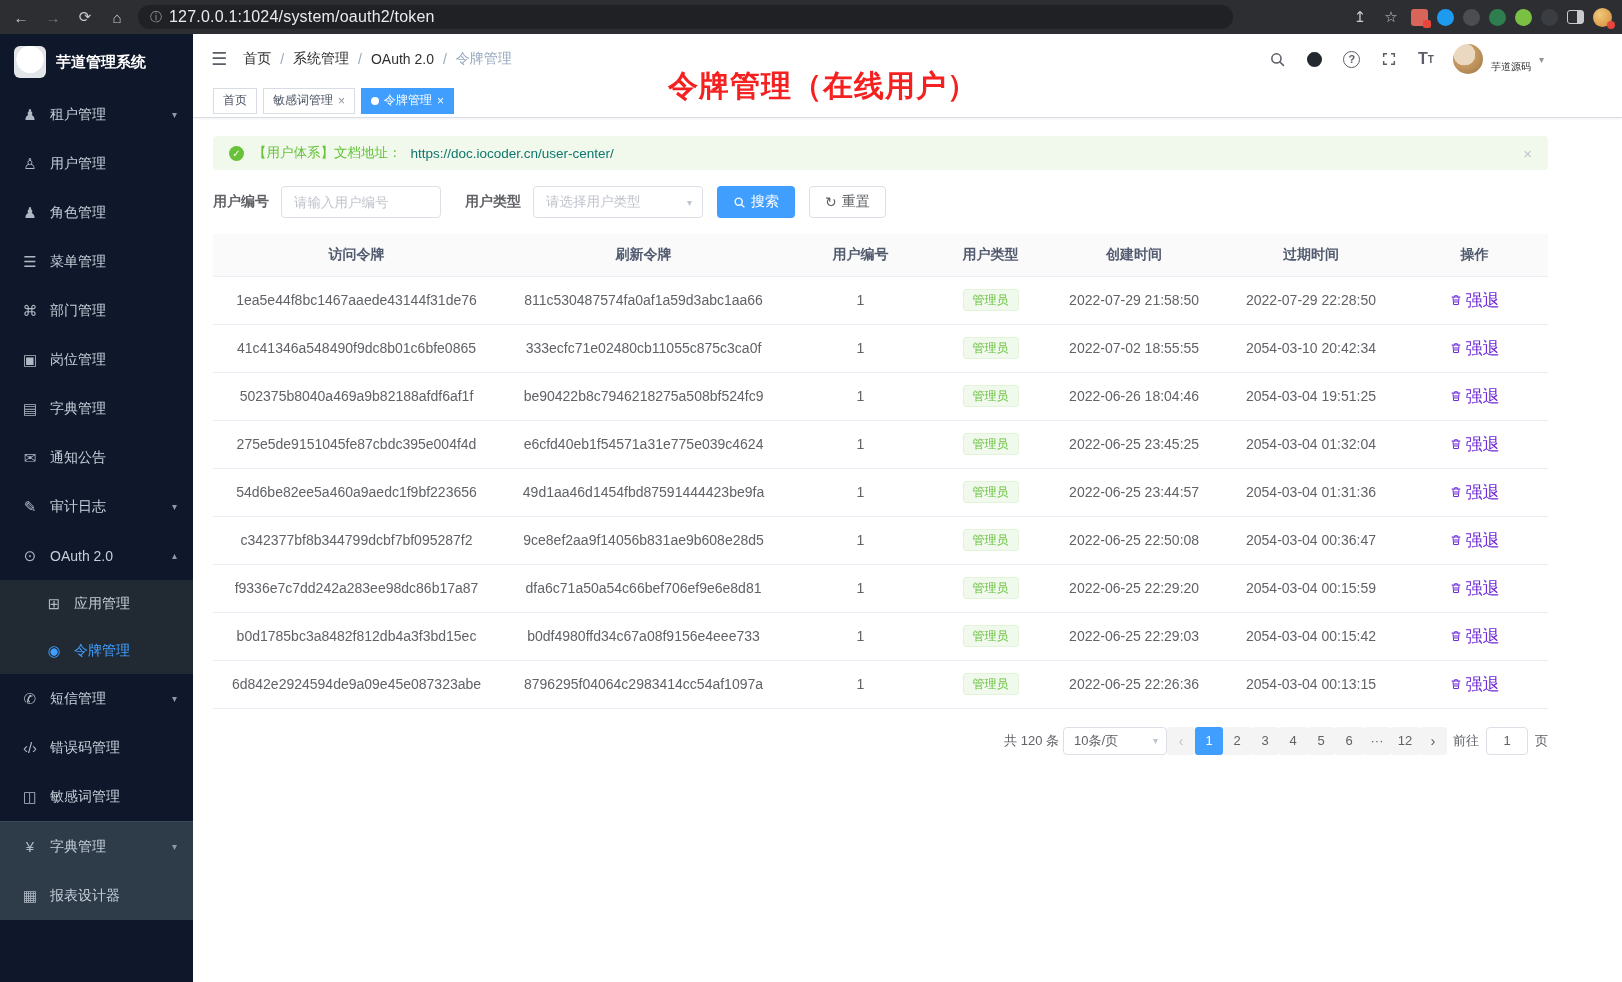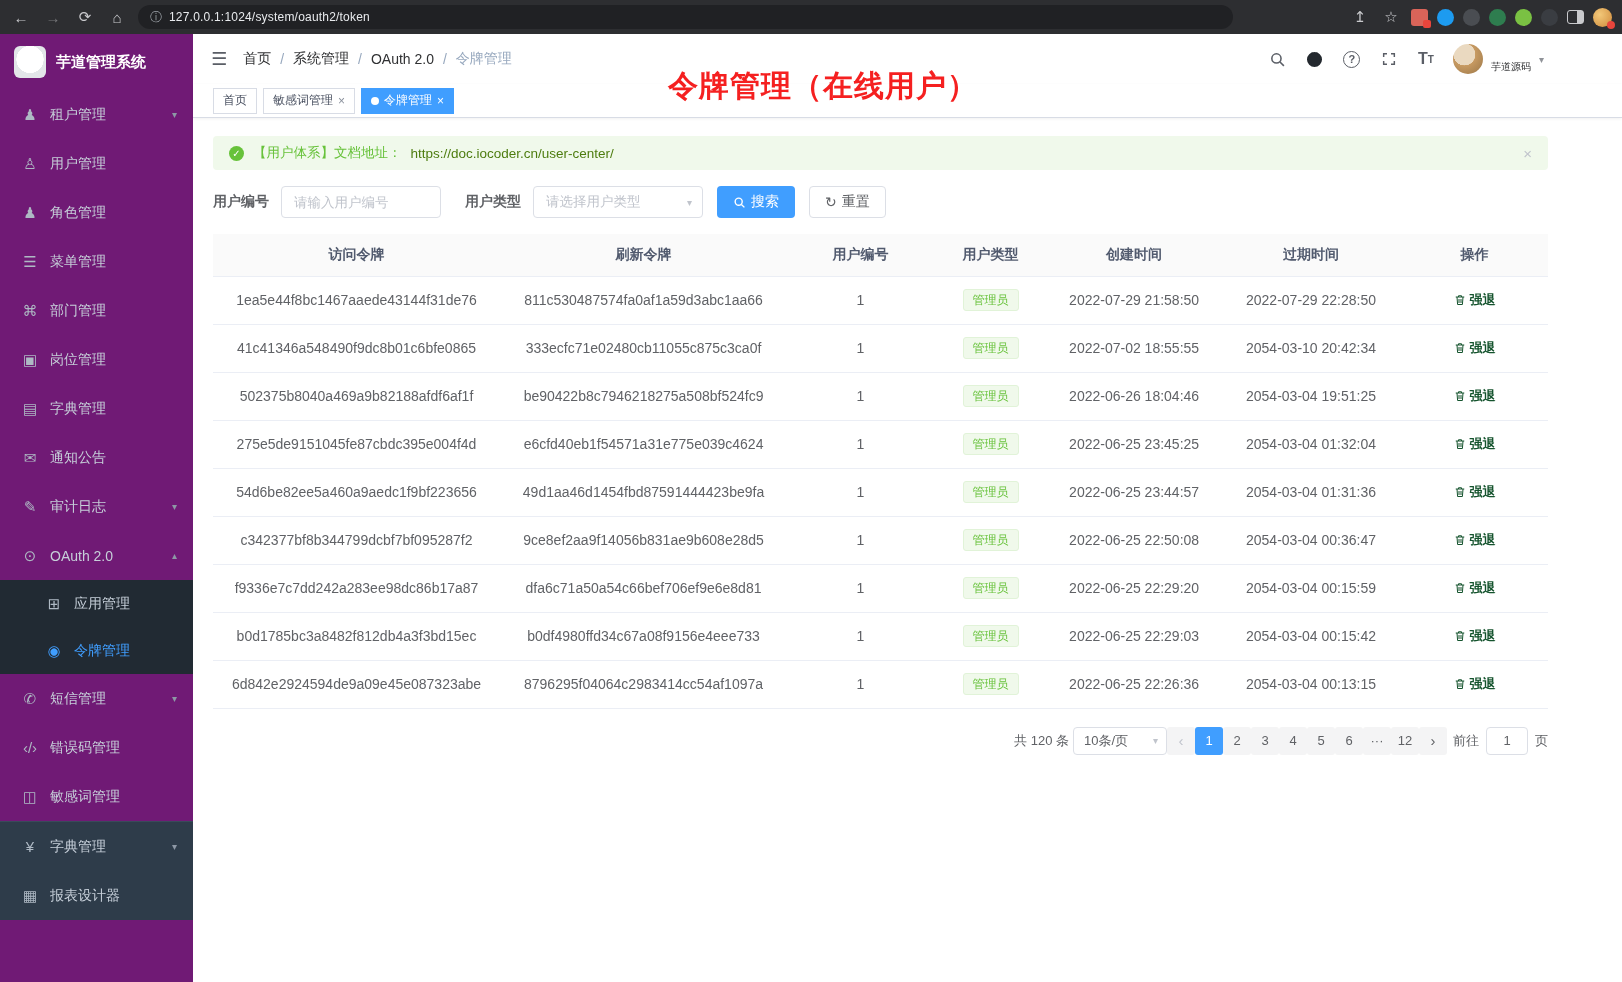--- a/index.html
+++ b/index.html
@@ -5,40 +5,40 @@
   * { margin:0; padding:0; box-sizing:border-box; }
   html,body { width:1622px; height:982px; overflow:hidden; }
   body { font-family:"Liberation Sans","DejaVu Sans",sans-serif; background:#fff; position:relative; font-size:14px; color:#606266; }
 
   
   .chrome { height:34px; background:#2d2e31; display:flex; align-items:center; padding:0 10px; gap:10px; color:#c9cacd; }
   .ch-btn { width:22px; text-align:center; font-size:15px; cursor:pointer; }
   .ch-btn.dim { color:#77787b; }
   .omnibox { flex:0 0 1095px; height:24px; background:#202124; border-radius:12px; display:flex; align-items:center; gap:7px; padding:0 12px; }
   .info-i { color:#9aa0a6; font-size:12px; }
-  .url-text { color:#e8eaed; font-size:12px; letter-spacing:.2px; }
+  .url-text { color:#e8eaed; font-size:16px; letter-spacing:.2px; }
   .ch-right { display:flex; align-items:center; gap:9px; margin-left:auto; }
   .ext { width:17px; height:17px; border-radius:50%; display:inline-block; position:relative; cursor:pointer; }
   .ext .badge, .profile .badge { position:absolute; right:-3px; bottom:-2px; width:8px; height:8px; border-radius:2px; background:#e8453c; }
   .ext-red { background:#d96459; border-radius:3px; }
   .ext-blue { background:#1d9bf0; }
   .ext-dark { background:#4a4d52; }
   .ext-green { background:#2e7d4f; }
   .ext-lime { background:#7ac143; }
   .ext-dark2 { background:#3a3d42; }
   .sidepanel { width:17px; height:14px; border:1.5px solid #c9cacd; border-radius:3px; position:relative; cursor:pointer; }
   .sidepanel::after { content:""; position:absolute; top:0; right:0; bottom:0; width:6px; background:#c9cacd; }
   .profile { width:19px; height:19px; border-radius:50%; background:radial-gradient(circle at 35% 35%, #f2c879, #cf8a3b); position:relative; cursor:pointer; }
   .profile .badge { border-radius:50%; }
 
   
   .app { display:flex; height:948px; }
 
   
-  .sidebar { width:193px; background:#701a75; display:flex; flex-direction:column; flex-shrink:0; }
+  .sidebar { width:193px; background:#0f172a; display:flex; flex-direction:column; flex-shrink:0; }
   .logo-row { height:56px; display:flex; align-items:center; gap:10px; padding:0 14px; }
   .logo-img { width:32px; height:32px; border-radius:6px; background:radial-gradient(circle at 50% 42%, #fff 55%, #e3e6e9 56%); flex-shrink:0; }
   .logo-title { color:#fff; font-size:15px; font-weight:bold; white-space:nowrap; }
   .menu { flex:1; display:flex; flex-direction:column; }
   .menu-item { height:49px; display:flex; align-items:center; padding:0 16px 0 20px; color:#c6cfd9; cursor:pointer; font-size:14px; }
   .mi-icon { width:20px; font-size:15px; margin-right:10px; text-align:center; flex-shrink:0; color:#aeb9c4; }
   .mi-label { flex:1; white-space:nowrap; }
   .mi-chevron { font-size:10px; color:#8d98a5; }
   .submenu { background:#212a33; }
   .submenu .menu-item { padding-left:44px; height:47px; }
@@ -69,47 +69,47 @@
   .tab { height:26px; display:flex; align-items:center; gap:5px; padding:0 9px; border:1px solid #d8dce5; font-size:12px; color:#495060; background:#fff; cursor:pointer; }
   .tab .tab-x { font-size:12px; color:#8a919c; }
   .tab.active { background:#409eff; border-color:#409eff; color:#fff; }
   .tab.active .tab-x { color:#fff; }
   .tab-dot { width:8px; height:8px; border-radius:50%; background:#fff; }
 
   
   .content { flex:1; padding:18px 74px 0 20px; overflow:hidden; }
   .alert { height:34px; background:#f0f9eb; border-radius:4px; display:flex; align-items:center; gap:9px; padding:0 16px; color:#67c23a; font-size:13.5px; }
   .alert-check { width:15px; height:15px; border-radius:50%; background:#67c23a; color:#fff; font-size:10px; display:flex; align-items:center; justify-content:center; flex-shrink:0; }
-  .alert-link { color:#4d7c0f; text-decoration:none; cursor:pointer; }
+  .alert-link { color:#0f766e; text-decoration:none; cursor:pointer; }
   .alert-x { margin-left:auto; color:#c0c4cc; font-size:15px; cursor:pointer; }
 
   .filters { margin-top:16px; display:flex; align-items:center; gap:10px; }
   .f-label { font-weight:bold; color:#606266; margin-right:2px; white-space:nowrap; }
   .f-input { width:160px; height:32px; border:1px solid #dcdfe6; border-radius:4px; padding:0 12px; font-size:13.5px; color:#606266; outline:none; font-family:inherit; }
   .f-input::placeholder { color:#c0c4cc; }
   .f-select { width:170px; height:32px; border:1px solid #dcdfe6; border-radius:4px; padding:0 10px 0 12px; display:flex; align-items:center; color:#c0c4cc; font-size:13.5px; cursor:pointer; }
   .f-select .sel-caret { margin-left:auto; font-size:10px; color:#c0c4cc; }
   .btn { height:32px; border-radius:4px; display:inline-flex; align-items:center; gap:5px; padding:0 15px; font-size:14px; cursor:pointer; border:1px solid transparent; margin-left:4px; }
   .btn-primary { background:#409eff; color:#fff; }
   .btn-plain { background:#fff; border-color:#dcdfe6; color:#606266; }
   .btn-plain .r-ic { font-size:14px; }
 
   
   table { width:100%; border-collapse:collapse; margin-top:16px; table-layout:fixed; }
   th, td { text-align:center; border-bottom:1px solid #ebeef5; font-size:14px; padding:0 6px; height:48px; overflow:hidden; white-space:nowrap; }
   th { height:42px; color:#515a6e; font-weight:bold; background:#fafafa; }
   td { color:#606266; }
   .tag { display:inline-block; padding:2px 9px; font-size:12px; color:#67c23a; background:#f0f9eb; border:1px solid #e1f3d8; border-radius:3px; line-height:16px; }
-  .act { color:#14532d; display:inline-flex; align-items:center; gap:4px; cursor:pointer; font-size:13px;font-weight:bold; }
+  .act { color:#6d28d9; display:inline-flex; align-items:center; gap:4px; cursor:pointer; font-size:17px; }
   .act svg { display:block; }
 
   
   .pager { margin-top:18px; display:flex; justify-content:flex-end; align-items:center; gap:0; font-size:13px; color:#606266; }
   .pg-total { margin-right:4px; }
-  .pg-size { width:94px; height:28px; border:1px solid #dcdfe6; border-radius:4px; display:flex; align-items:center; padding:0 8px 0 10px; cursor:pointer; color:#606266; }
+  .pg-size { width:104px; height:28px; border:1px solid #dcdfe6; border-radius:4px; display:flex; align-items:center; padding:0 8px 0 10px; cursor:pointer; color:#606266; }
   .pg-size .sel-caret { margin-left:auto; font-size:10px; color:#c0c4cc; }
   .pg-btn { min-width:28px; height:28px; background:#f4f4f5; border-radius:3px; display:flex; align-items:center; justify-content:center; cursor:pointer; color:#606266; padding:0 4px; font-size:13px; }
   .pg-btn.arrow { color:#c0c4cc; font-size:15px; }
   .pg-btn.arrow.next { color:#606266; }
   .pg-btn.active { background:#409eff; color:#fff; }
   .pg-goto { display:flex; align-items:center; gap:7px; margin-left:6px; }
   .pg-input { width:42px; height:28px; border:1px solid #dcdfe6; border-radius:4px; text-align:center; font-size:13px; color:#606266; outline:none; font-family:inherit; }
 
   
   .annotation { position:absolute; left:668px; top:66px; color:#f52020; font-size:30px; font-weight:bold; letter-spacing:1px; white-space:nowrap; pointer-events:none; }

